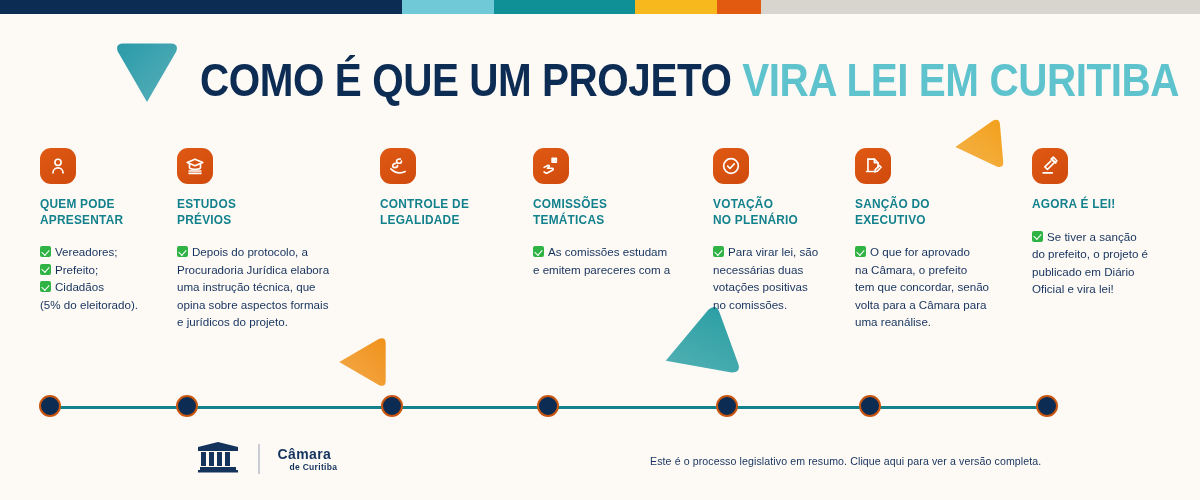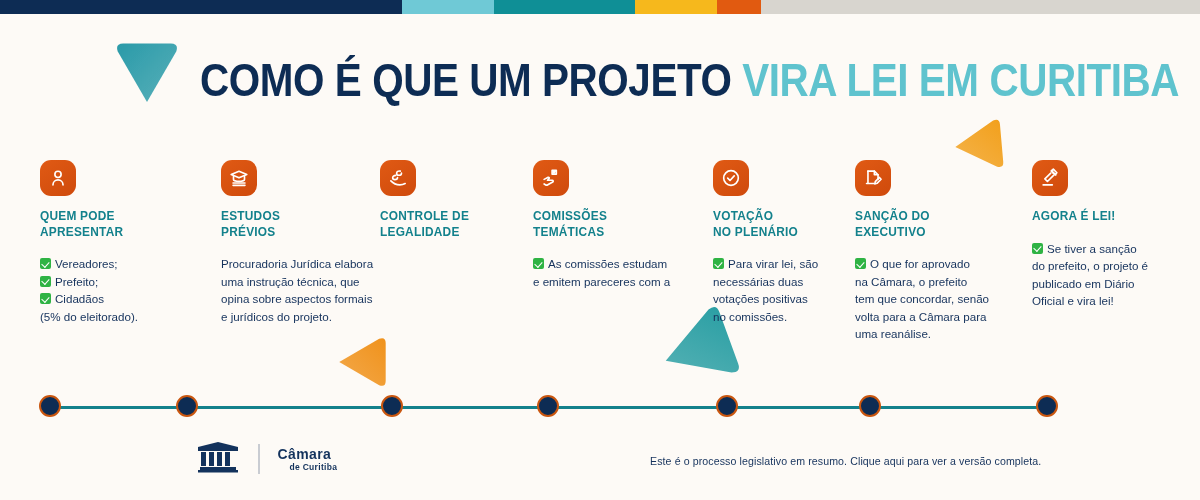--- a/index.html
+++ b/index.html
@@ -23,21 +23,21 @@
     font-family:"Liberation Sans Narrow","Liberation Sans",sans-serif;
     font-weight:bold;font-size:47px;line-height:47px;
     letter-spacing:-0.5px;
     transform:scaleX(0.86);transform-origin:left center;
     white-space:nowrap;
   }
   .title .t1{color:#0d2c54;}
   .title .t2{color:#5fc3ce;}
 
   
-  .cols{position:absolute;left:0;top:160px;width:952px;height:200px;}
+  .cols{position:absolute;left:0;top:148px;width:952px;height:200px;}
   .col{position:absolute;top:0;}
   .ico{
     width:36px;height:36px;border-radius:11px;
     background:linear-gradient(145deg,#e05a14,#cf4a0c);
     display:flex;align-items:center;justify-content:center;
   }
   .ico svg{display:block;}
   .chead{
     margin-top:13px;
     color:#13818c;font-weight:bold;font-size:12.5px;line-height:15.5px;
@@ -163,32 +163,33 @@
       </div>
       <div class="chead">QUEM PODE
 APRESENTAR</div>
       <div class="cbody">
         <span class="line"><span class="chk"></span><span>Vereadores;</span></span>
         <span class="line"><span class="chk"></span><span>Prefeito;</span></span>
         <span class="line"><span class="chk"></span><span>Cidadãos</span></span>
         <span class="line"><span>(5% do eleitorado).</span></span>
       </div>
     </div>
-    <div class="col" style="left: 177px; margin-left: 44px;">
+    <div class="col" style="left: 177px;">
       <div class="ico">
         <svg width="22" height="22" viewBox="0 0 24 24">
           <path d="M3.5 8.2L12 4.6l8.5 3.6L12 11.8z" fill="none" stroke="#fff" stroke-width="1.8" stroke-linecap="round" stroke-linejoin="round"></path>
           <path d="M6 10.4v3.2c0 1 2.7 2 6 2s6-1 6-2v-3.2" fill="none" stroke="#fff" stroke-width="1.8" stroke-linecap="round" stroke-linejoin="round"></path>
           <path d="M5.5 17.5h13" fill="none" stroke="#fff" stroke-width="1.8" stroke-linecap="round" stroke-linejoin="round"></path>
           <path d="M5.5 20h13" fill="none" stroke="#fff" stroke-width="1.8" stroke-linecap="round" stroke-linejoin="round"></path>
         </svg>
       </div>
       <div class="chead">ESTUDOS
 PRÉVIOS</div>
       <div class="cbody">
+        <span class="line"><span class="chk"></span><span>Depois do protocolo, a</span></span>
         <span class="line"><span>Procuradoria Jurídica elabora</span></span>
         <span class="line"><span>uma instrução técnica, que</span></span>
         <span class="line"><span>opina sobre aspectos formais</span></span>
         <span class="line"><span>e jurídicos do projeto.</span></span>
       </div>
     </div>
     <div class="col" style="left: 380px;">
       <div class="ico">
         <svg width="22" height="22" viewBox="0 0 24 24">
           <path d="M14.5 4.5c-2.2-.6-4 .6-4 2.3 0 1.5 1.3 2.2 2.6 2.2 1.5 0 2.7-.9 2.7-2.3" fill="none" stroke="#fff" stroke-width="1.8" stroke-linecap="round" stroke-linejoin="round"></path>

